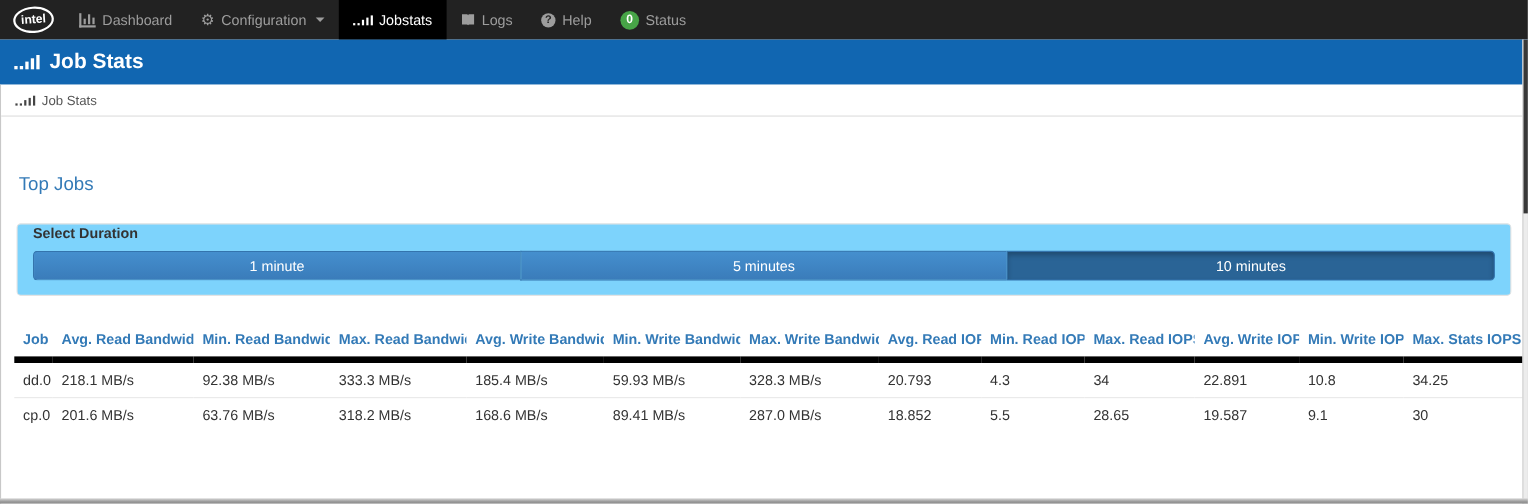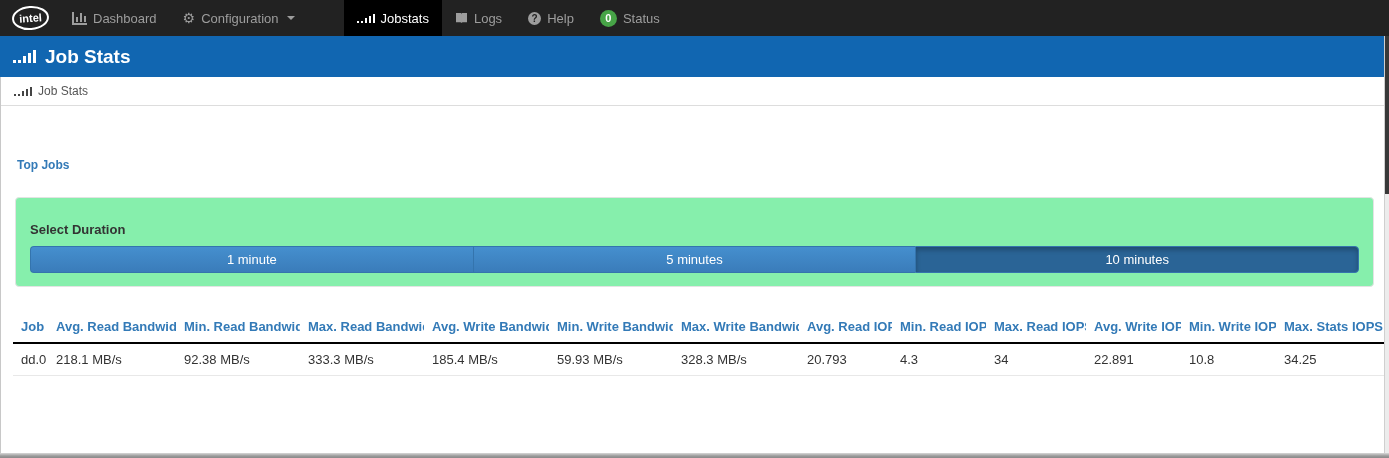--- a/index.html
+++ b/index.html
@@ -20,21 +20,21 @@
   }
   .logo {
     width:37px; height:24px; border:2px solid #fff; border-radius:50%;
     display:flex; align-items:center; justify-content:center;
     color:#fff; font-size:11px; font-weight:bold; transform:rotate(-4deg);
   }
   .nav-item {
     display:flex; align-items:center; gap:6px; padding:0 13px;
     font-size:13px; color:#9d9d9d; text-decoration:none; cursor:pointer;justify-content:space-between;
   }
-  .nav-item.active { background:#000; color:#fff;margin-left:36px; }
+  .nav-item.active { background:#000; color:#fff; }
   .nav-right { margin-left:auto; display:flex; align-items:center; }
 
   
   .sig { display:inline-flex; align-items:flex-end; gap:2px; }
   .sig i { display:block; width:3px; background:currentColor; }
   .sig i:nth-child(1){height:3px;} .sig i:nth-child(2){height:3px;}
   .sig i:nth-child(3){height:7px;} .sig i:nth-child(4){height:10px;}
   .sig i:nth-child(5){height:13px;}
   .sig.sm i{width:2px;} .sig.sm i:nth-child(1){height:2px;}
   .sig.sm i:nth-child(2){height:2px;} .sig.sm i:nth-child(3){height:5px;}
@@ -87,27 +87,27 @@
     background:#fff; overflow:hidden;
   }
   .breadcrumb {
     height:29px; display:flex; align-items:center; gap:6px;
     padding-left:13px; font-size:12px; color:#555;
     border-bottom:1px solid #ddd; background:#fff;
   }
   .breadcrumb .crumb { color:#555; text-decoration:none; cursor:pointer; }
 
   .section-title {
-    margin:52px 0 16px 16px; font-size:12px; font-weight:bold; color:#337ab7;
+    margin:52px 0 16px 16px; font-size:17px; font-weight:normal; color:#337ab7;
   }
 
   
   .panel {
-    margin:25px 14px 0 14px; background:#86efac;
-    border:1px solid #e3e3e3; border-radius:4px; padding:24px 14px 13px;
+    margin:25px 14px 0 14px; background:#7dd3fc;
+    border:1px solid #e3e3e3; border-radius:4px; padding:0 14px 13px;
   }
   .panel-label { font-size:13px; font-weight:bold; color:#333; }
   .btn-group { display:flex; width:100%; margin-top:9px;align-items:center; }
   .btn {
     flex:1 1 0; height:27px; color:#fff; font-size:13px; font-weight:normal;
     background:linear-gradient(#458fce, #3a7cba);
     border:1px solid #3474ad; border-right-width:0;
     display:flex; align-items:center; justify-content:center; cursor:pointer;
     font-family:inherit;
   }
@@ -116,21 +116,21 @@
   .btn.active {
     background:#2a6496;
     box-shadow:inset 0 3px 5px rgba(0,0,0,.25);
   }
 
   
   .table-wrap { margin-top:24px; padding:0 0 0 12px; }
   table { border-collapse:collapse; table-layout:fixed; width:1376px; }
   th, td { text-align:left; padding:8px 8px; font-size:13px; line-height:15px;
            white-space:nowrap; overflow:hidden; }
-  thead th { color:#337ab7; font-weight:bold; border-bottom:2px solid #000000; cursor:pointer; }
+  thead th { color:#337ab7; font-weight:bold; border-bottom:6px solid #000000; cursor:pointer; }
   tbody td { color:#333; }
   tbody tr:first-child td { border-bottom:1px solid #e8e8e8;margin-left:14px; }
 
   
   .vscroll {
     position:absolute; top:36px; right:0; bottom:0; width:5px;
     background:#ececec; border-left:1px solid #cfcfcf; z-index:10;
   }
   .vscroll .thumb {
     position:absolute; top:0; left:0; width:100%; height:158px; background:#383838;
@@ -273,20 +273,35 @@
             <td>185.4 MB/s</td>
             <td>59.93 MB/s</td>
             <td>328.3 MB/s</td>
             <td>20.793</td>
             <td>4.3</td>
             <td>34</td>
             <td>22.891</td>
             <td>10.8</td>
             <td>34.25</td>
           </tr>
+          <tr>
+            <td>cp.0</td>
+            <td>201.6 MB/s</td>
+            <td>63.76 MB/s</td>
+            <td>318.2 MB/s</td>
+            <td>168.6 MB/s</td>
+            <td>89.41 MB/s</td>
+            <td>287.0 MB/s</td>
+            <td>18.852</td>
+            <td>5.5</td>
+            <td>28.65</td>
+            <td>19.587</td>
+            <td>9.1</td>
+            <td>30</td>
+          </tr>
         </tbody>
     </table>
   </div>
 
 </div>
 
 <div class="vscroll">
   <div class="thumb"></div>
 </div>
 <div class="hbar"></div>

